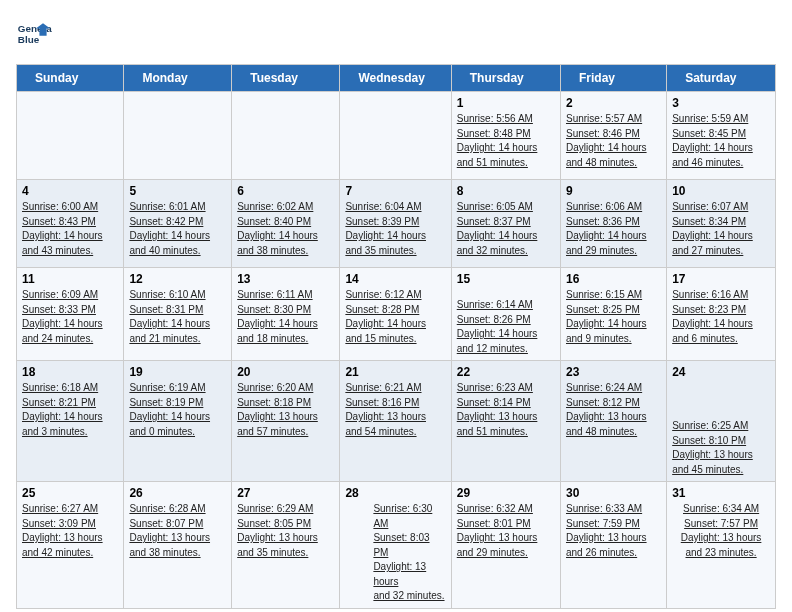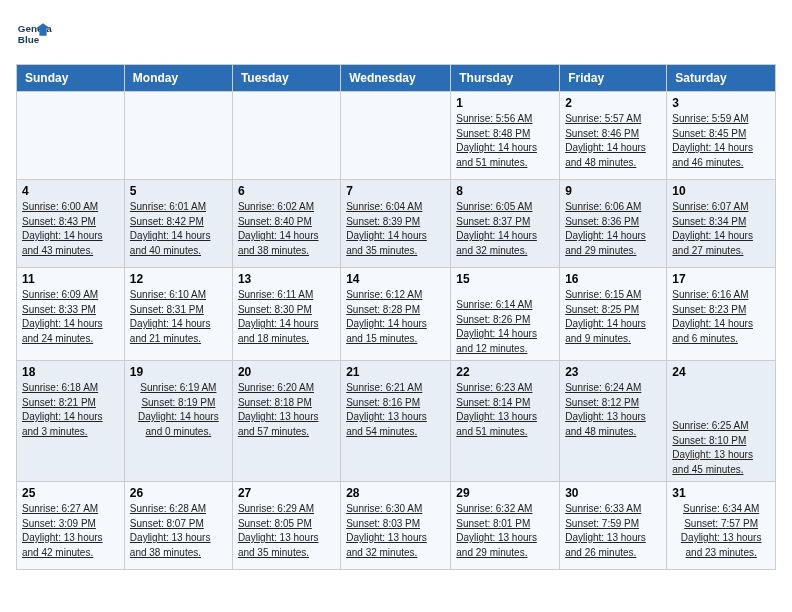--- a/index.html
+++ b/index.html
@@ -39,21 +39,21 @@
     }
     table {
       width: 100%;
       border-collapse: collapse;
       font-size: 11px;
     }
     thead tr th {
       background-color: #2a6db5;
       color: #fff;
       text-align: left;
-      padding: 6px 8px;
+      padding: 6px 18px;
       font-size: 12px;
       border: 1px solid #ccc;
     }
     tbody tr td {
       border: 1px solid #ccc;
       vertical-align: top;
       padding: 4px 5px;
       height: 88px;
       width: 113px;
     }
@@ -241,21 +241,21 @@
       <tr>
         <td>
           <span class="day-num">18</span>
           <div class="day-info" style="white-space: pre-line;">Sunrise: 6:18 AM
 Sunset: 8:21 PM
 Daylight: 14 hours
 and 3 minutes.</div>
         </td>
         <td>
           <span class="day-num">19</span>
-          <div class="day-info" style="white-space: pre-line; text-align: center;">Sunrise: 6:19 AM
+          <div class="day-info" style="white-space: pre-line;">Sunrise: 6:19 AM
 Sunset: 8:19 PM
 Daylight: 14 hours
 and 0 minutes.</div>
         </td>
         <td>
           <span class="day-num">20</span>
           <div class="day-info" style="white-space: pre-line;">Sunrise: 6:20 AM
 Sunset: 8:18 PM
 Daylight: 13 hours
 and 57 minutes.</div>
@@ -306,21 +306,21 @@
         </td>
         <td>
           <span class="day-num">27</span>
           <div class="day-info" style="white-space: pre-line;">Sunrise: 6:29 AM
 Sunset: 8:05 PM
 Daylight: 13 hours
 and 35 minutes.</div>
         </td>
         <td>
           <span class="day-num">28</span>
-          <div class="day-info" style="white-space: pre-line;">Sunrise: 6:30 AM
+          <div class="day-info" style="white-space: pre-line; margin-left: 28px;">Sunrise: 6:30 AM
 Sunset: 8:03 PM
 Daylight: 13 hours
 and 32 minutes.</div>
         </td>
         <td>
           <span class="day-num">29</span>
           <div class="day-info" style="white-space: pre-line;">Sunrise: 6:32 AM
 Sunset: 8:01 PM
 Daylight: 13 hours
 and 29 minutes.</div>

